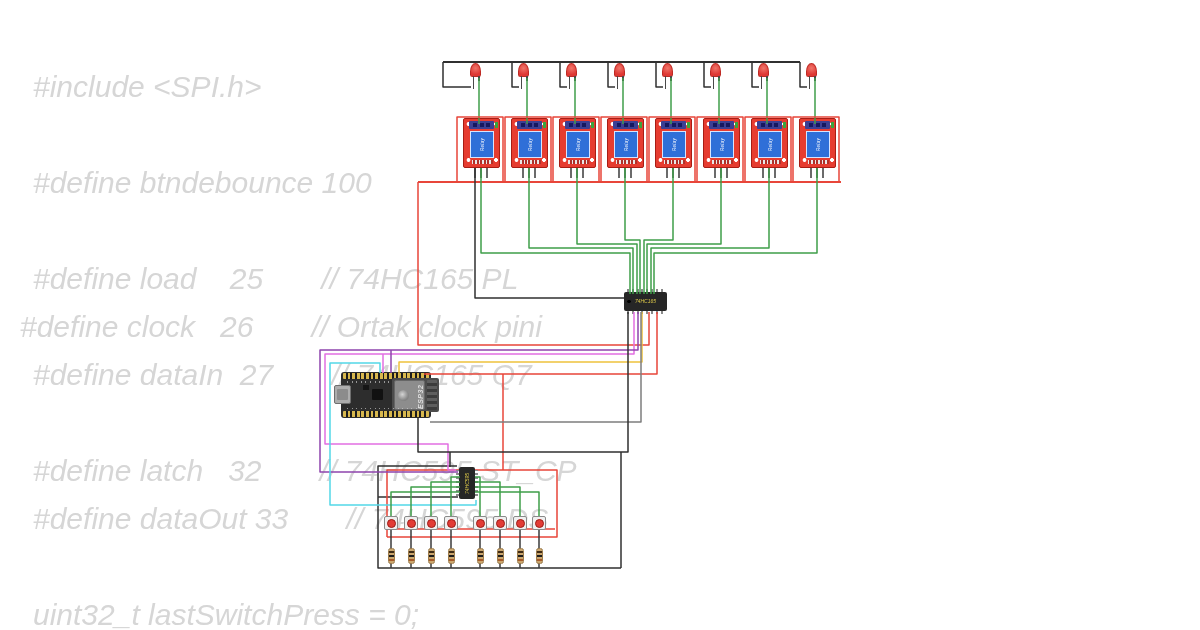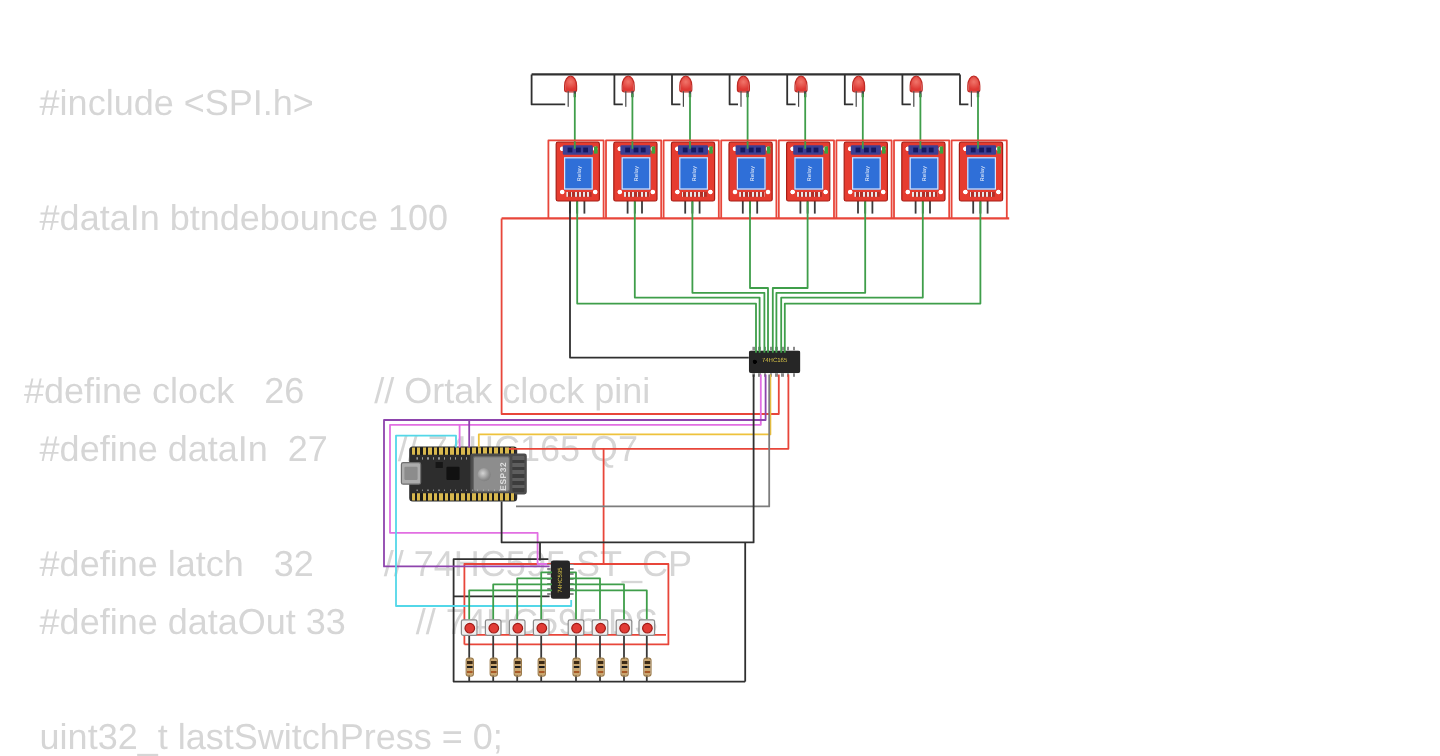--- a/index.html
+++ b/index.html
@@ -1,17 +1,17 @@
 <!DOCTYPE html>
 <html><head>
 <meta charset="utf-8">
 <style>
   html,body{margin:0;padding:0;background:#fff;}
   #canvas{position:relative;width:1200px;height:630px;background:#fff;overflow:hidden;
-          font-family:"Liberation Sans",sans-serif;}
+          font-family:"Liberation Sans",sans-serif;font-style:italic;}
   
   #code-layer{position:absolute;inset:0;z-index:1;}
   .code-line{position:absolute;font-size:30px;white-space:pre;letter-spacing:0;
              font-family:"Liberation Sans",sans-serif;}
   
   #wires-under{position:absolute;inset:0;z-index:2;}
   #comp-layer{position:absolute;inset:0;z-index:3;}
   #wires-over{position:absolute;inset:0;z-index:4;pointer-events:none;}
   svg{position:absolute;left:0;top:0;}
   
@@ -86,21 +86,22 @@
       color:#dedede;letter-spacing:.5px;}
   .e-ant{position:absolute;right:2px;top:2px;width:10px;height:30px;border-radius:1px;
       background:repeating-linear-gradient(0deg,#3c3c3c 0 3px,#5e5e5e 3px 6px);}
 </style>
 </head>
 <body>
 
 <div id="canvas">
   <div id="code-layer">
       <div class="code-line" style="left: 33px; top: 70px; color: rgb(214, 214, 214);">#include &lt;SPI.h&gt;</div>
-      <div class="code-line" style="left: 33px; top: 166px; color: rgb(214, 214, 214);">#dataIn btndebounce 100</div>
+      <div class="code-line" style="left: 33px; top: 166px; color: rgb(214, 214, 214);">#define btndebounce 100</div>
+      <div class="code-line" style="left: 33px; top: 262px; color: rgb(214, 214, 214);">#define load    25       // 74HC165 PL</div>
       <div class="code-line" style="left: 20px; top: 310px; color: rgb(214, 214, 214);">#define clock   26       // Ortak clock pini</div>
       <div class="code-line" style="left: 33px; top: 358px; color: rgb(214, 214, 214);">#define dataIn  27       // 74HC165 Q7</div>
       <div class="code-line" style="left: 33px; top: 454px; color: rgb(214, 214, 214);">#define latch   32       // 74HC595 ST_CP</div>
       <div class="code-line" style="left: 33px; top: 502px; color: rgb(214, 214, 214);">#define dataOut 33       // 74HC595 DS</div>
       <div class="code-line" style="left: 33px; top: 598px; color: rgb(214, 214, 214);">uint32_t lastSwitchPress = 0;</div>
     </div>
   <svg id="wires-under" width="1200" height="630">
       <polyline points="457,466 378,466 378,568 621,568" fill="none" stroke="#303030" stroke-width="1.5" stroke-linejoin="round"></polyline>
       <polyline points="378,497 458,497" fill="none" stroke="#303030" stroke-width="1.5" stroke-linejoin="round"></polyline>
       <polyline points="387,537 387,470 557,470 557,537 387,537" fill="none" stroke="#e8463a" stroke-width="1.5" stroke-linejoin="round"></polyline>

